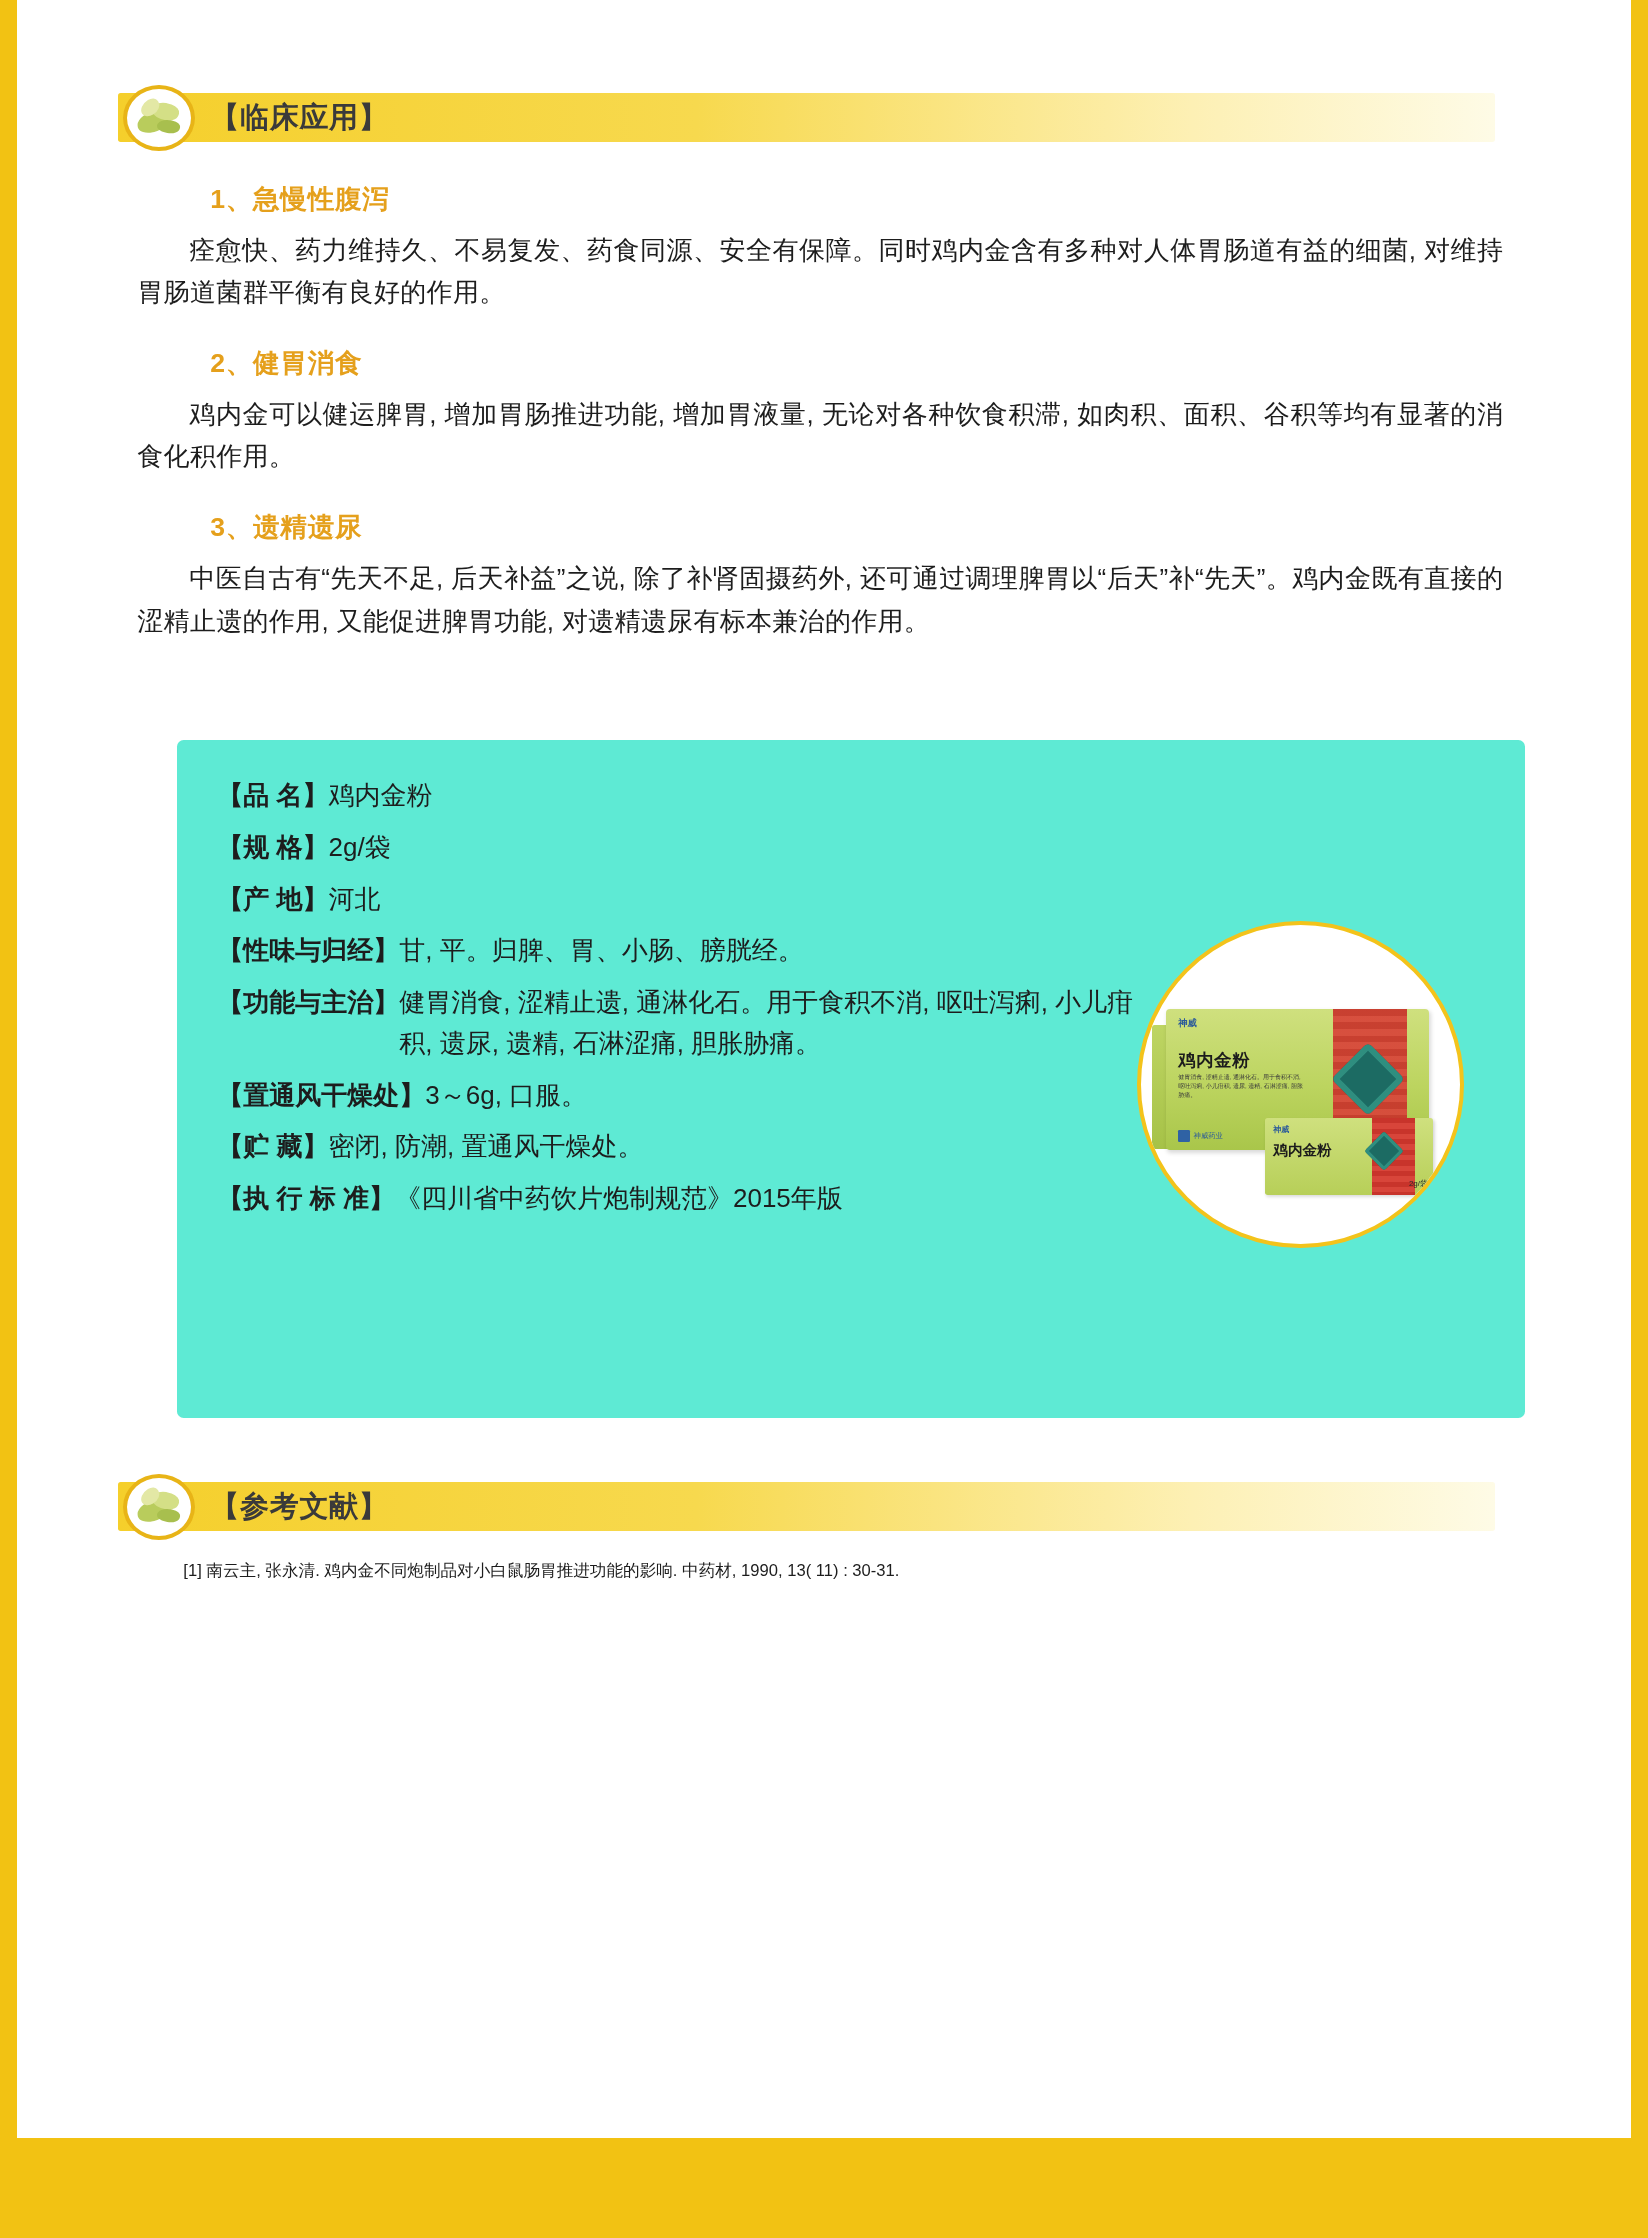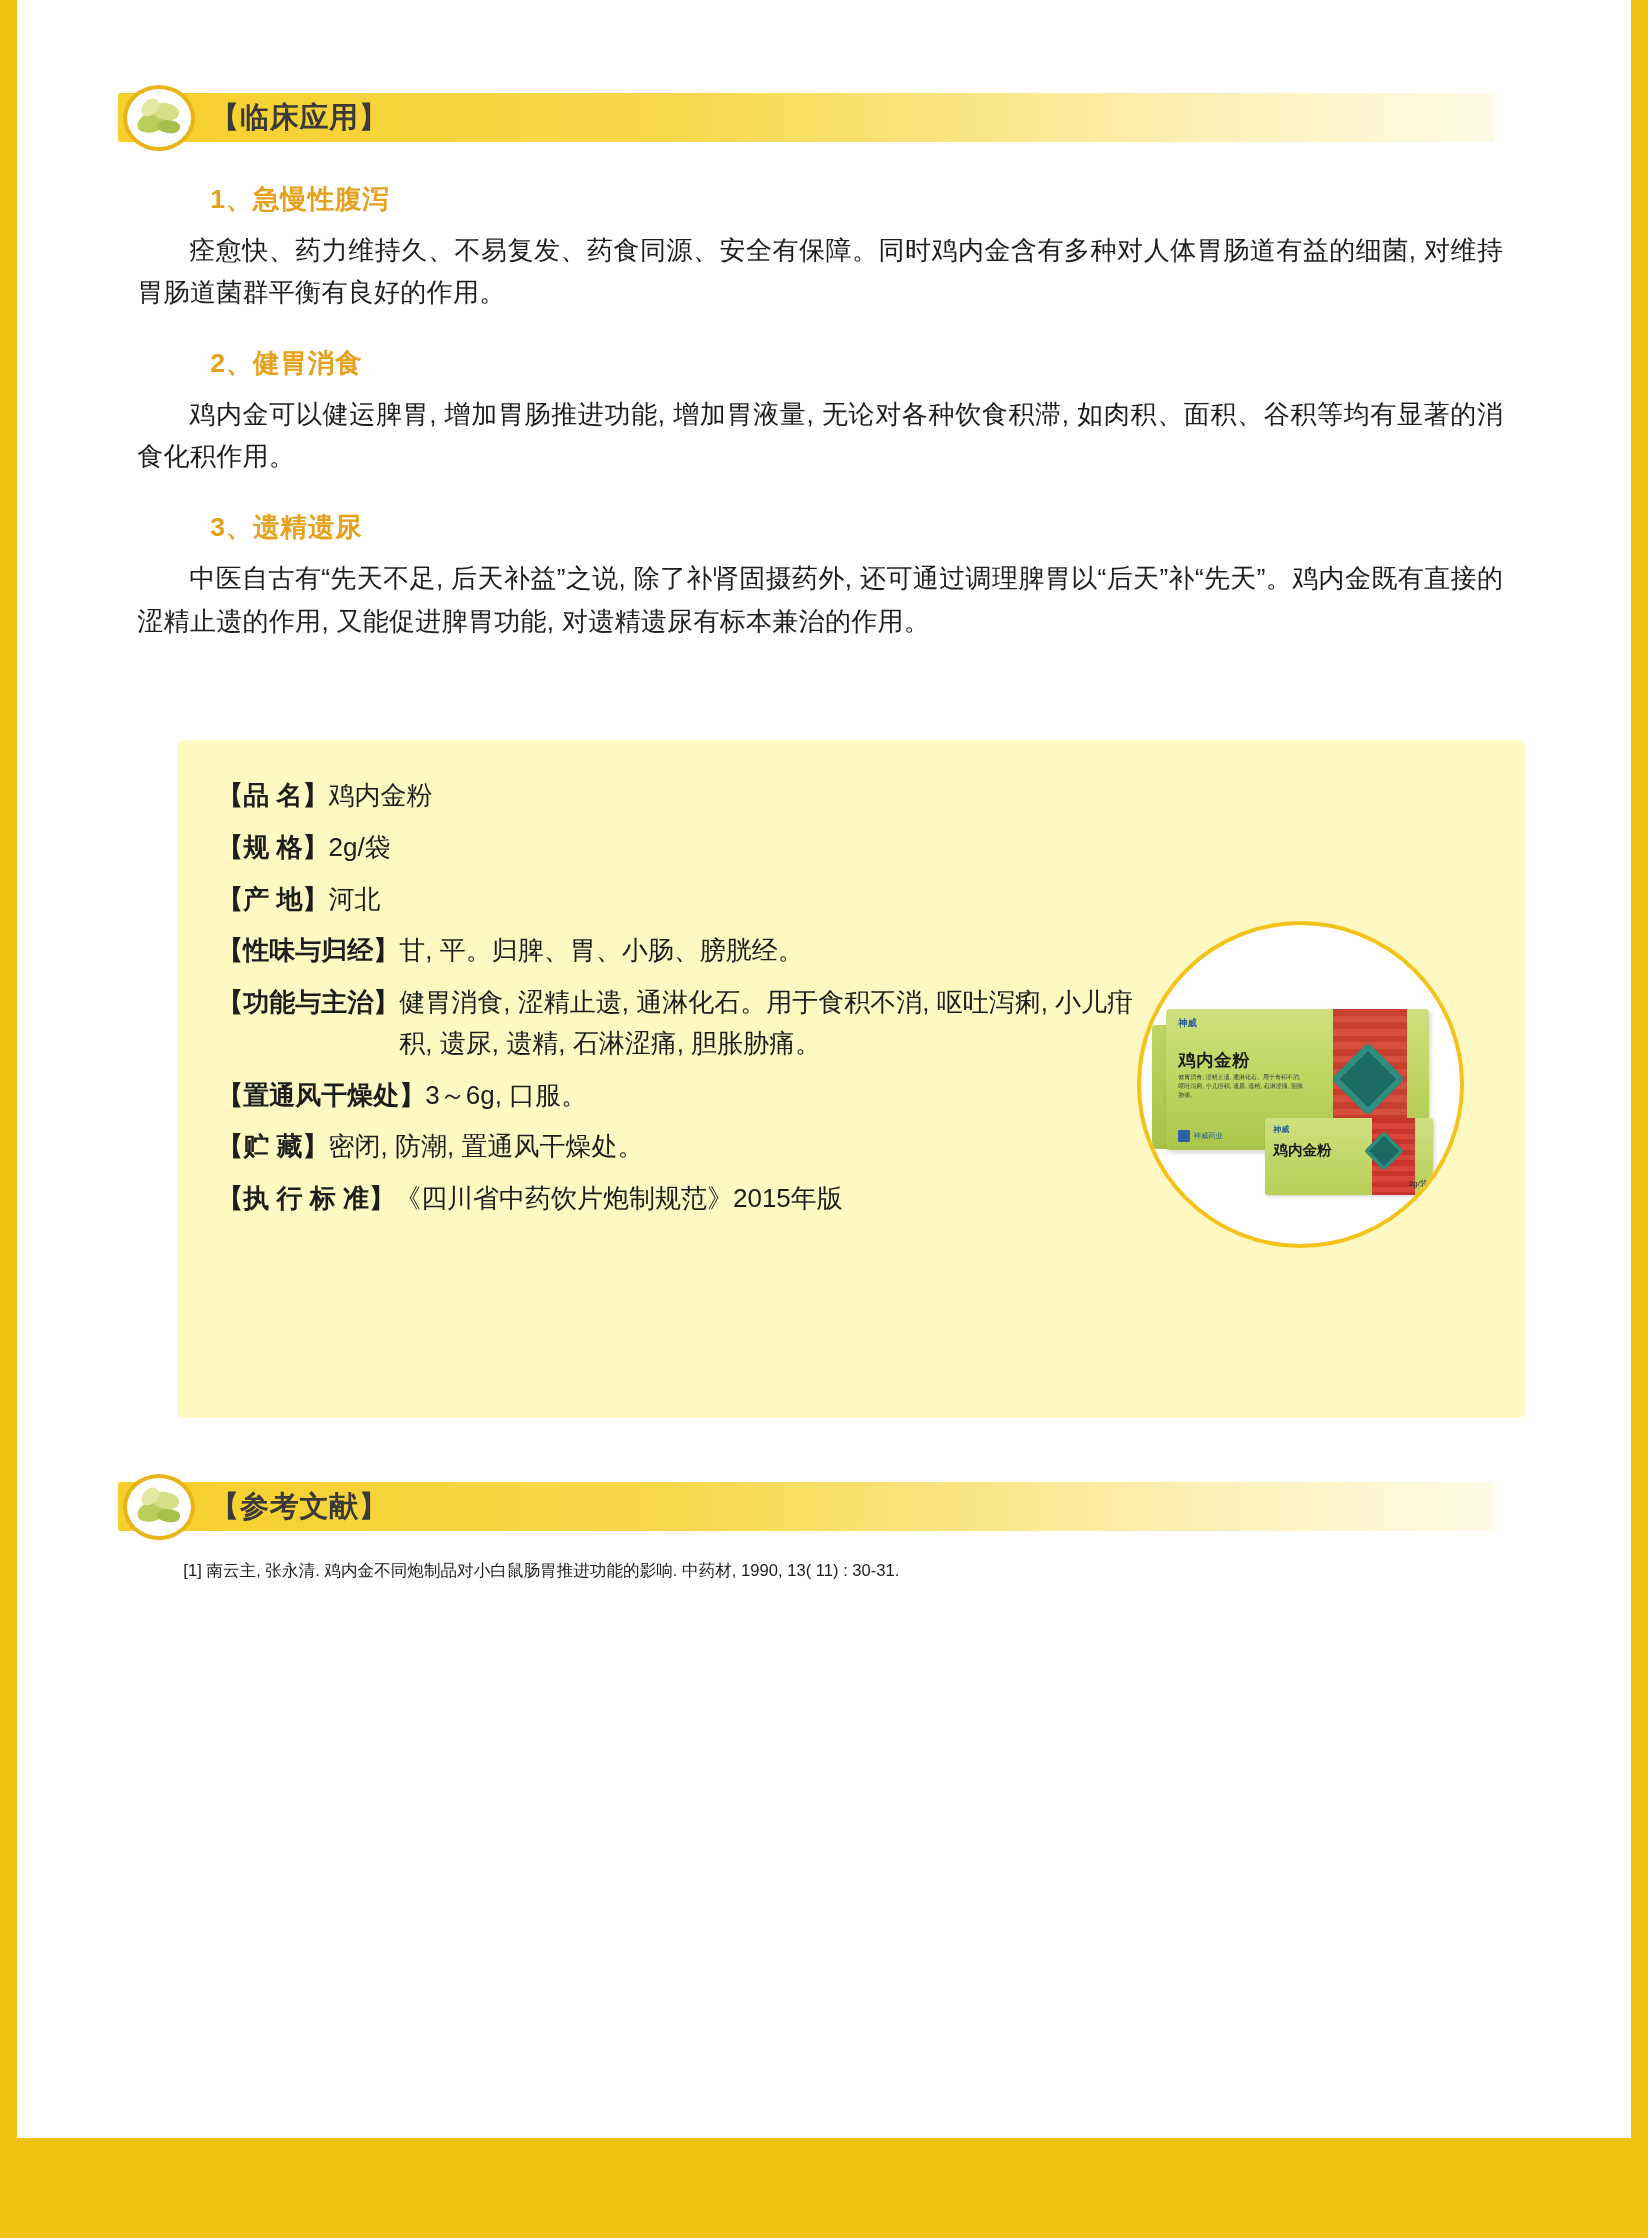--- a/index.html
+++ b/index.html
@@ -122,21 +122,21 @@
     text-indent: 52px;
     margin: 0 16px 4px 0;
     text-align: justify;
     letter-spacing: 0.3px;
   }
 
   
   .info-card {
     position: relative;
     margin: 22.6px 106px 0 160px;
-    background: #fef9c3;
+    background: #5eead4;
     border-radius: 6.6px;
     padding: 35px 40px 40px 40px;
     min-height: 678px;
     box-sizing: border-box;
   }
   .info-row {
     display: flex;
     align-items: flex-start;
     font-size: 26px;
     color: #1d1d1d;

